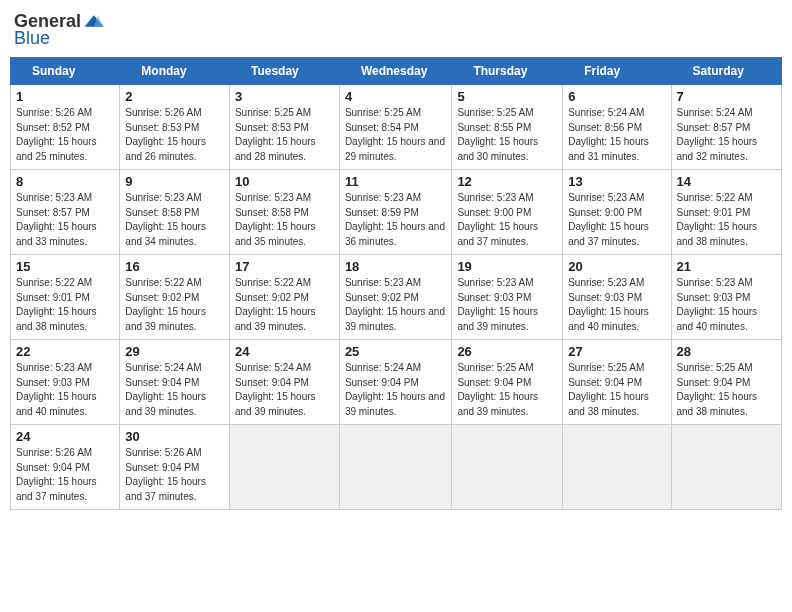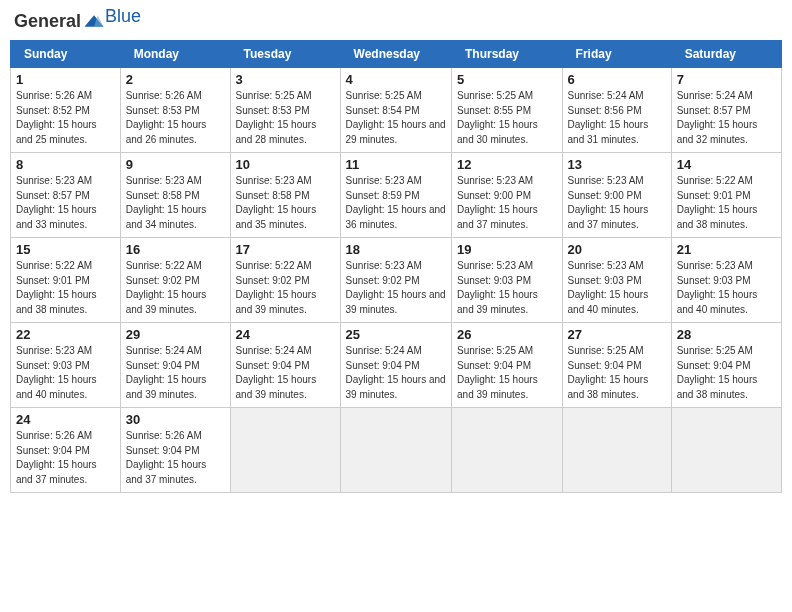--- a/index.html
+++ b/index.html
@@ -36,21 +36,21 @@
     }
     .calendar-table {
       width: 100%;
       border-collapse: collapse;
       font-size: 10.5px;
     }
     .calendar-table th {
       background-color: #2a6ebb;
       color: #fff;
       text-align: left;
-      padding: 6px 13px;
+      padding: 6px 21px;
       font-size: 12px;
       font-weight: bold;
       border: 1px solid #2a6ebb;
     }
     .calendar-table td {
       border: 1px solid #ccc;
       vertical-align: top;
       padding: 4px 5px;
       width: 113px;
       min-height: 80px;
@@ -73,21 +73,21 @@
     }
     tr.week-row td {
       height: 85px;
     }
   </style>
 </head>
 <body>
 
 <div class="header">
   <div class="logo">
-  <div style="display:flex;flex-direction:row;align-items:flex-start;">
+  <div style="display:flex;flex-direction:column;align-items:flex-start;">
     <div style="display:flex;align-items:center;">
       <span style="font-size:18px;font-weight:bold;color:#333;">General</span>
       <svg width="22" height="22" viewBox="0 0 30 20" style="margin-left:2px;">
         <path d="M15 2 L28 18 L2 18 Z" fill="#1a5fa8"></path>
         <path d="M20 2 L28 18 L15 18 Z" fill="#6aaad4" opacity="0.6"></path>
       </svg>
     </div>
     <span style="font-size:18px;font-weight:normal;color:#1a5fa8;margin-top:-4px;">Blue</span>
   </div>
 </div>

